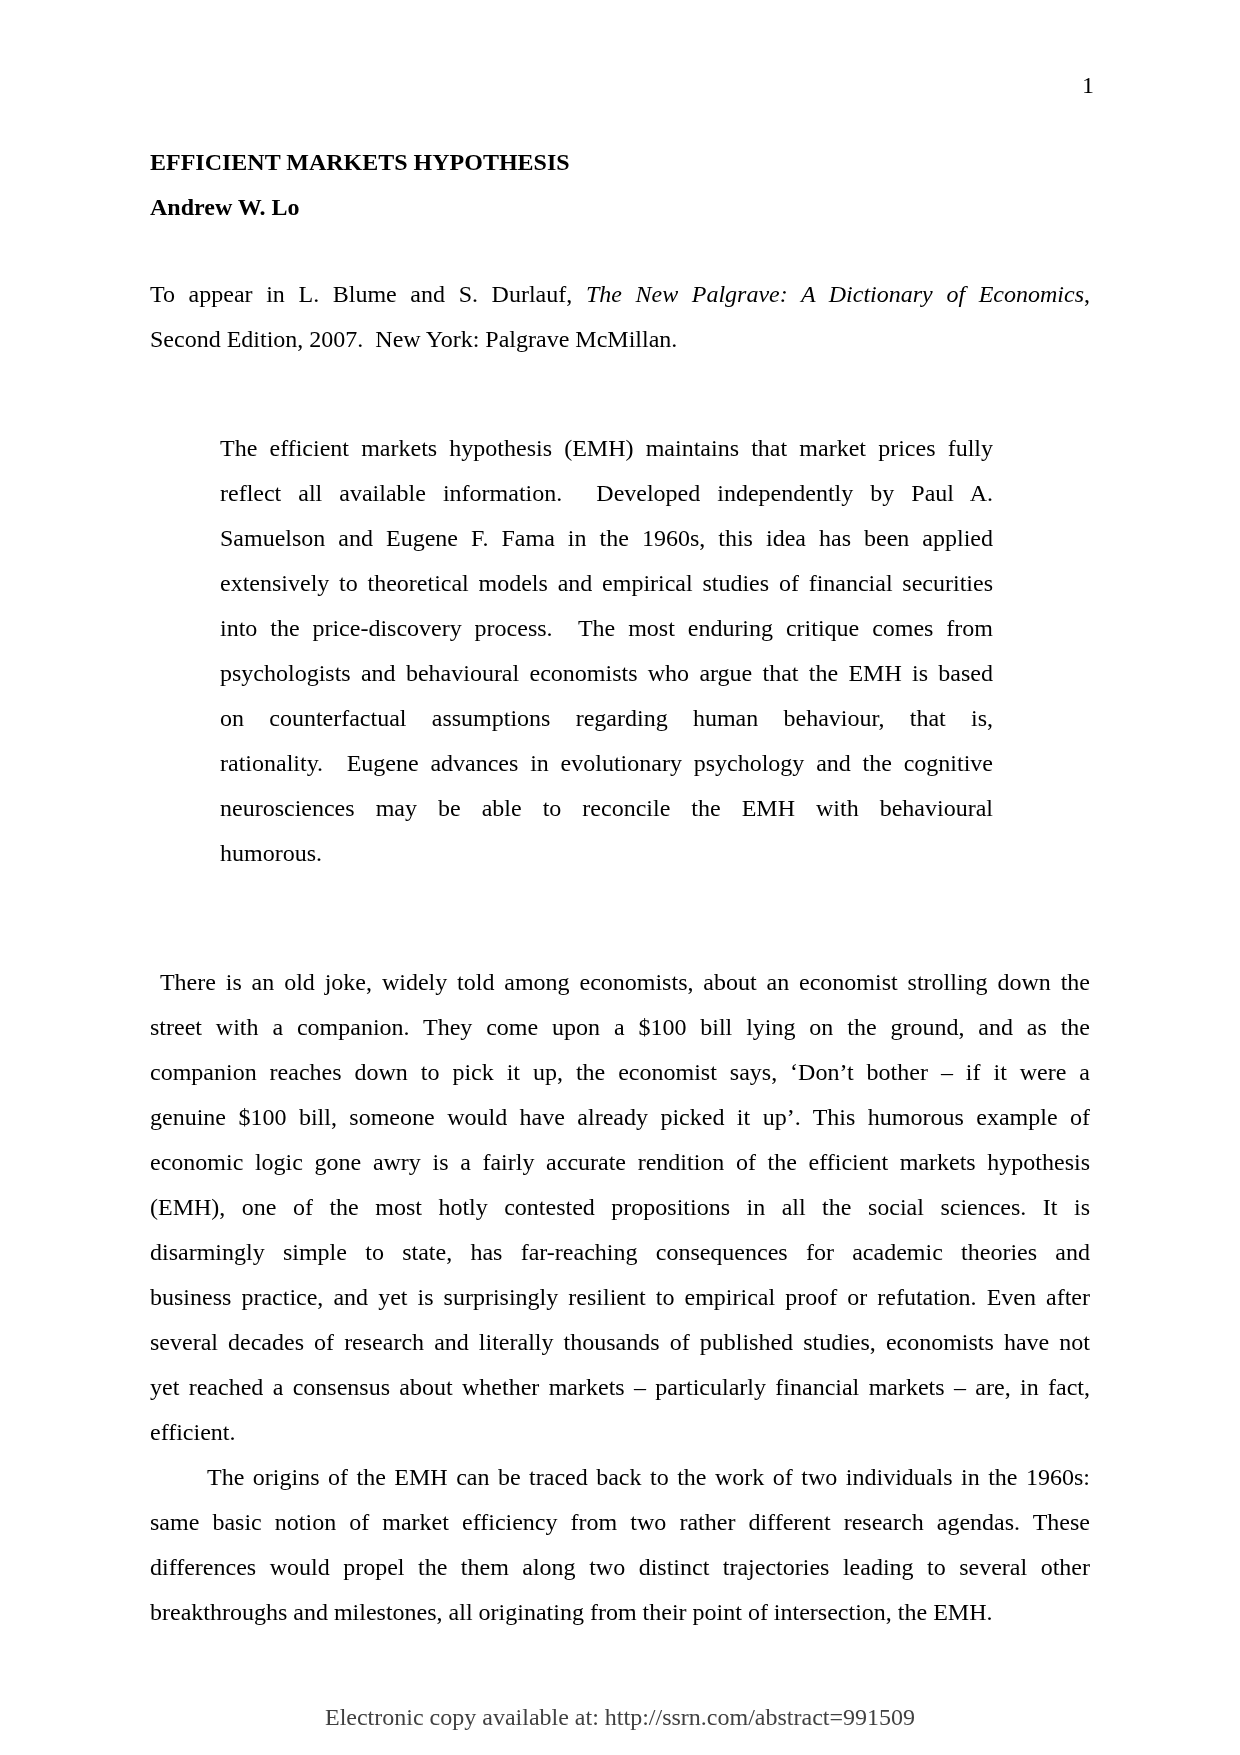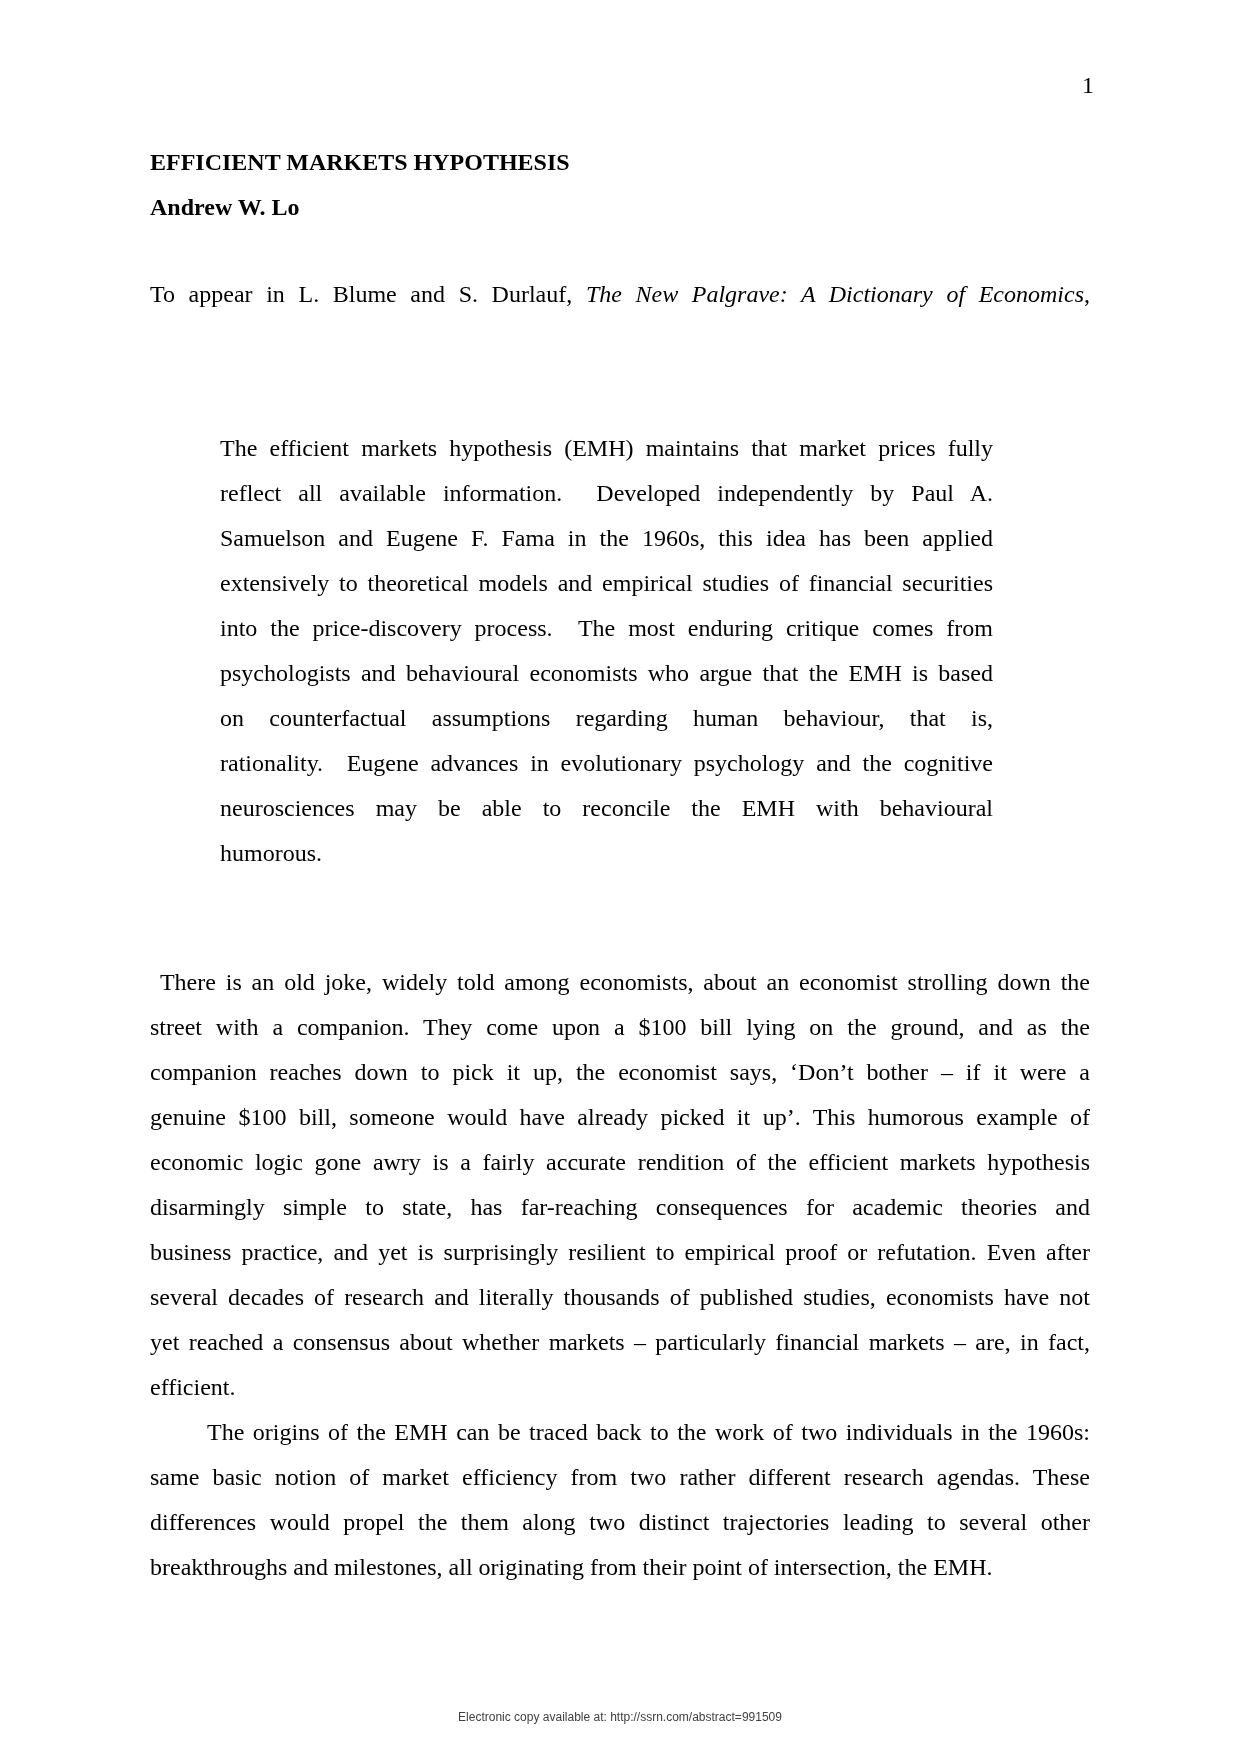--- a/index.html
+++ b/index.html
@@ -58,39 +58,40 @@
   }
   .it { font-style: italic; }
   .para { margin: 0; }
   .para-2 .line:first-child { text-indent: 57px; }
   .footer {
     position: absolute;
     left: 0;
     top: 1700px;
     width: 1240px;
     text-align: center;
-    font-family: Liberation Sans, sans-serif;
-    font-size: 12px;
+    font-family: Liberation Serif, serif;
+    font-size: 24px;
     line-height: 34px;
   }
 </style>
 </head>
 <body>
 
 <div class="page">
 
   <div class="page-number">1</div>
 
   <div class="heading">
     <div class="line">EFFICIENT MARKETS HYPOTHESIS</div>
     <div class="line">Andrew W. Lo</div>
   </div>
 
   <div class="citation">
       <div class="line jl"><span>To appear in L. Blume and S. Durlauf, </span><span class="it">The New Palgrave: A Dictionary of Economics</span><span>,</span></div>
+      <div class="line"><span>Second Edition, 2007.  New York: Palgrave McMillan.</span></div>
     </div>
 
   <div class="abstract">
       <div class="line jl"><span>The efficient markets hypothesis (EMH) maintains that market prices fully</span></div>
       <div class="line jl"><span>reflect all available information.  Developed independently by Paul A.</span></div>
       <div class="line jl"><span>Samuelson and Eugene F. Fama in the 1960s, this idea has been applied</span></div>
       <div class="line jl"><span>extensively to theoretical models and empirical studies of financial securities</span></div>
       <div class="line jl"><span>into the price-discovery process.  The most enduring critique comes from</span></div>
       <div class="line jl"><span>psychologists and behavioural economists who argue that the EMH is based</span></div>
       <div class="line jl"><span>on counterfactual assumptions regarding human behaviour, that is,</span></div>
@@ -99,20 +100,21 @@
       <div class="line"><span>humorous.</span></div>
     </div>
 
   <div class="body-copy">
     <div class="para para-1">
         <div class="line jl"><span> There is an old joke, widely told among economists, about an economist strolling down the</span></div>
         <div class="line jl"><span>street with a companion. They come upon a $100 bill lying on the ground, and as the</span></div>
         <div class="line jl"><span>companion reaches down to pick it up, the economist says, ‘Don’t bother – if it were a</span></div>
         <div class="line jl"><span>genuine $100 bill, someone would have already picked it up’. This humorous example of</span></div>
         <div class="line jl"><span>economic logic gone awry is a fairly accurate rendition of the efficient markets hypothesis</span></div>
+        <div class="line jl"><span>(EMH), one of the most hotly contested propositions in all the social sciences. It is</span></div>
         <div class="line jl"><span>disarmingly simple to state, has far-reaching consequences for academic theories and</span></div>
         <div class="line jl"><span>business practice, and yet is surprisingly resilient to empirical proof or refutation. Even after</span></div>
         <div class="line jl"><span>several decades of research and literally thousands of published studies, economists have not</span></div>
         <div class="line jl"><span>yet reached a consensus about whether markets – particularly financial markets – are, in fact,</span></div>
         <div class="line"><span>efficient.</span></div>
       </div>
     <div class="para para-2">
         <div class="line jl"><span>The origins of the EMH can be traced back to the work of two individuals in the 1960s:</span></div>
         <div class="line jl"><span>same basic notion of market efficiency from two rather different research agendas. These</span></div>
         <div class="line jl"><span>differences would propel the them along two distinct trajectories leading to several other</span></div>

